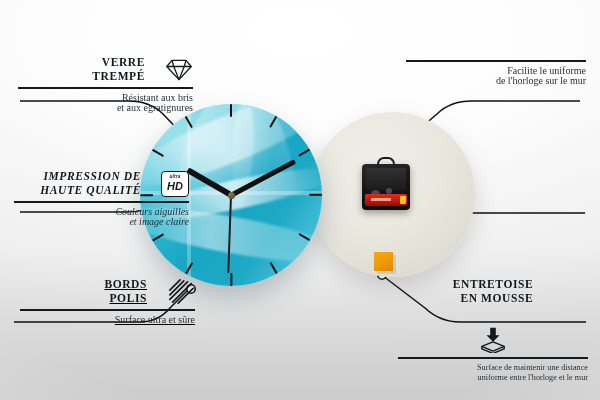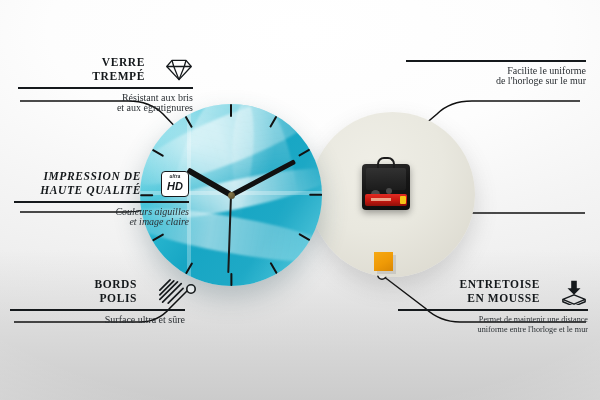--- a/index.html
+++ b/index.html
@@ -244,21 +244,21 @@
       <span class="hd-badge">
         <span class="hd-top">ultra</span>
         <span class="hd-main">HD</span>
       </span>
     </div>
     <div class="co-rule"></div>
     <div class="co-sub">Couleurs aiguilles
 et image claire</div>
   </div>
 
-  <div class="callout left" style="left:10px;top:278px;">
+  <div class="callout left" style="left:20px;top:278px;text-decoration:underline;">
     <div class="co-head">
       <div class="co-title">BORDS
 POLIS</div>
       <span class="ico">
         <svg viewBox="0 0 30 28" stroke="currentColor" stroke-width="1.8" fill="none" stroke-linecap="round">
           <path d="M3 12 L14 1M3 17 L18 2M3 22 L22 3M6 25 L26 5M12 26 L28 10"></path>
         </svg>
       </span>
     </div>
     <div class="co-rule"></div>
@@ -266,29 +266,29 @@
   </div>
 
   <div class="callout right" style="left:406px;top:56px;width:180px;text-align:right;">
     <div class="co-rule"></div>
     <div class="co-sub" style="text-align:right;">Facilite le uniforme
 de l'horloge sur le mur</div>
   </div>
 
 
   <div class="callout right" style="left:398px;top:278px;width:190px;text-align:right;">
-    <div class="co-head" style="justify-content:center;flex-direction:row;">
+    <div class="co-head" style="justify-content:center;flex-direction:column;">
       <div class="co-title" style="flex:1;text-align:right;">ENTRETOISE
 EN MOUSSE</div>
       <span class="ico">
         <svg viewBox="0 0 30 28" stroke="currentColor" stroke-width="1.5" fill="none" stroke-linejoin="round">
           <path d="M12 2h6v8h4l-7 7-7-7h4z" fill="currentColor" stroke="none"></path>
           <path d="M15 17 L3 22 l12 5 12-5z"></path>
           <path d="M3 22v2.5l12 5 12-5V22"></path>
         </svg>
       </span>
     </div>
     <div class="co-rule"></div>
-    <div class="co-sub" style="text-align:right;font-size:8.2px;">Permet de maintenir une distance
+    <div class="co-sub" style="text-align:right;font-size:8.2px;">Surface de maintenir une distance
 uniforme entre l'horloge et le mur</div>
   </div>
 
 </div>
 
 </body></html>

